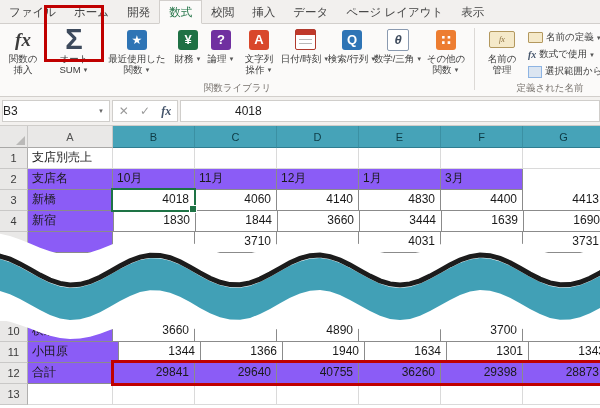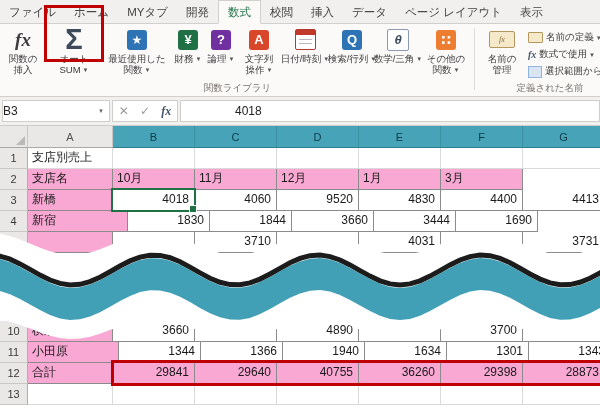--- a/index.html
+++ b/index.html
@@ -74,21 +74,21 @@
   .corner{position:relative;}
   .tri{position:absolute;right:2px;bottom:2px;width:0;height:0;
        border-left:9px solid transparent;border-bottom:9px solid #bab9b8;}
   .rh{background:#e9e8e7;border-right:1px solid #b0afae;border-bottom:1px solid #c9c8c7;
       font-size:11px;color:#3a3a3a;display:flex;align-items:center;justify-content:center;
       box-sizing:border-box;flex:none;}
   .cell{background:#fff;border-right:1px solid #dadada;border-bottom:1px solid #dadada;
         font-size:12px;color:#1a1a1a;box-sizing:border-box;flex:none;line-height:19px;
         overflow:hidden;white-space:nowrap;}
   .cell.tb{border-right-color:#8b8b8b;border-bottom-color:#8b8b8b;}
-  .cell.blue{background:#f9a8d4;}
+  .cell.blue{background:#8b5cf6;}
   .cell.al{text-align:left;padding-left:4px;}
   .cell.ar{text-align:right;padding-right:5px;}
   .gap{height:68px;background:#fff;}
 
   
   #wave{position:absolute;top:225px;left:0;width:600px;height:130px;z-index:10;pointer-events:none;}
   .selbox{position:absolute;left:111px;top:188px;width:85px;height:24px;
           border:2px solid #1e7345;box-sizing:border-box;z-index:12;pointer-events:none;}
   .handle{position:absolute;right:-3px;bottom:-3px;width:6px;height:6px;background:#1e7345;
           border:1px solid #fff;}
@@ -96,21 +96,20 @@
           pointer-events:none;}
   .red-autosum{left:44px;top:5px;width:60px;height:57px;}
   .red-total{left:111px;top:360px;width:497px;height:26px;}
 </style>
 </head>
 <body>
 
 <div class="tabbar">
   <div class="tab">ファイル</div>
   <div class="tab">ホーム</div>
-  <div class="tab">MYタブ</div>
   <div class="tab">開発</div>
   <div class="tab sel">数式</div>
   <div class="tab">校閲</div>
   <div class="tab">挿入</div>
   <div class="tab">データ</div>
   <div class="tab">ページ レイアウト</div>
   <div class="tab">表示</div>
 </div>
 
 <div class="ribbon">
@@ -291,32 +290,33 @@
       <div class="cell tb al blue" style="width: 82px;">11月</div>
       <div class="cell tb al blue" style="width: 82px;">12月</div>
       <div class="cell tb al blue" style="width: 82px;">1月</div>
       <div class="cell tb al blue" style="width: 82px;">3月</div>
     </div>
     <div class="srow">
       <div class="rh" style="width: 28px;">3</div>
       <div class="cell tb al blue" style="width: 85px;">新橋</div>
       <div class="cell tb ar" style="width: 82px;">4018</div>
       <div class="cell tb ar" style="width: 82px;">4060</div>
-      <div class="cell tb ar" style="width: 82px;">9520</div>
+      <div class="cell tb ar" style="width: 82px;">4140</div>
       <div class="cell tb ar" style="width: 82px;">4830</div>
       <div class="cell tb ar" style="width: 82px;">4400</div>
       <div class="cell tb ar" style="width: 82px;">4413</div>
     </div>
     <div class="srow">
       <div class="rh" style="width: 28px;">4</div>
-      <div class="cell tb al blue" style="width: 100px;">新宿</div>
+      <div class="cell tb al blue" style="width: 86px;">新宿</div>
       <div class="cell tb ar" style="width: 82px;">1830</div>
       <div class="cell tb ar" style="width: 82px;">1844</div>
       <div class="cell tb ar" style="width: 82px;">3660</div>
       <div class="cell tb ar" style="width: 82px;">3444</div>
+      <div class="cell tb ar" style="width: 82px;">1639</div>
       <div class="cell tb ar" style="width: 82px;">1690</div>
     </div>
     <div class="srow">
       <div class="rh" style="width: 28px;"></div>
       <div class="cell tb al blue" style="width: 85px;"></div>
       <div class="cell tb ar" style="width: 82px;"></div>
       <div class="cell tb ar" style="width: 82px;">3710</div>
       <div class="cell tb ar" style="width: 82px;"></div>
       <div class="cell tb ar" style="width: 82px;">4031</div>
       <div class="cell tb ar" style="width: 82px;"></div>

